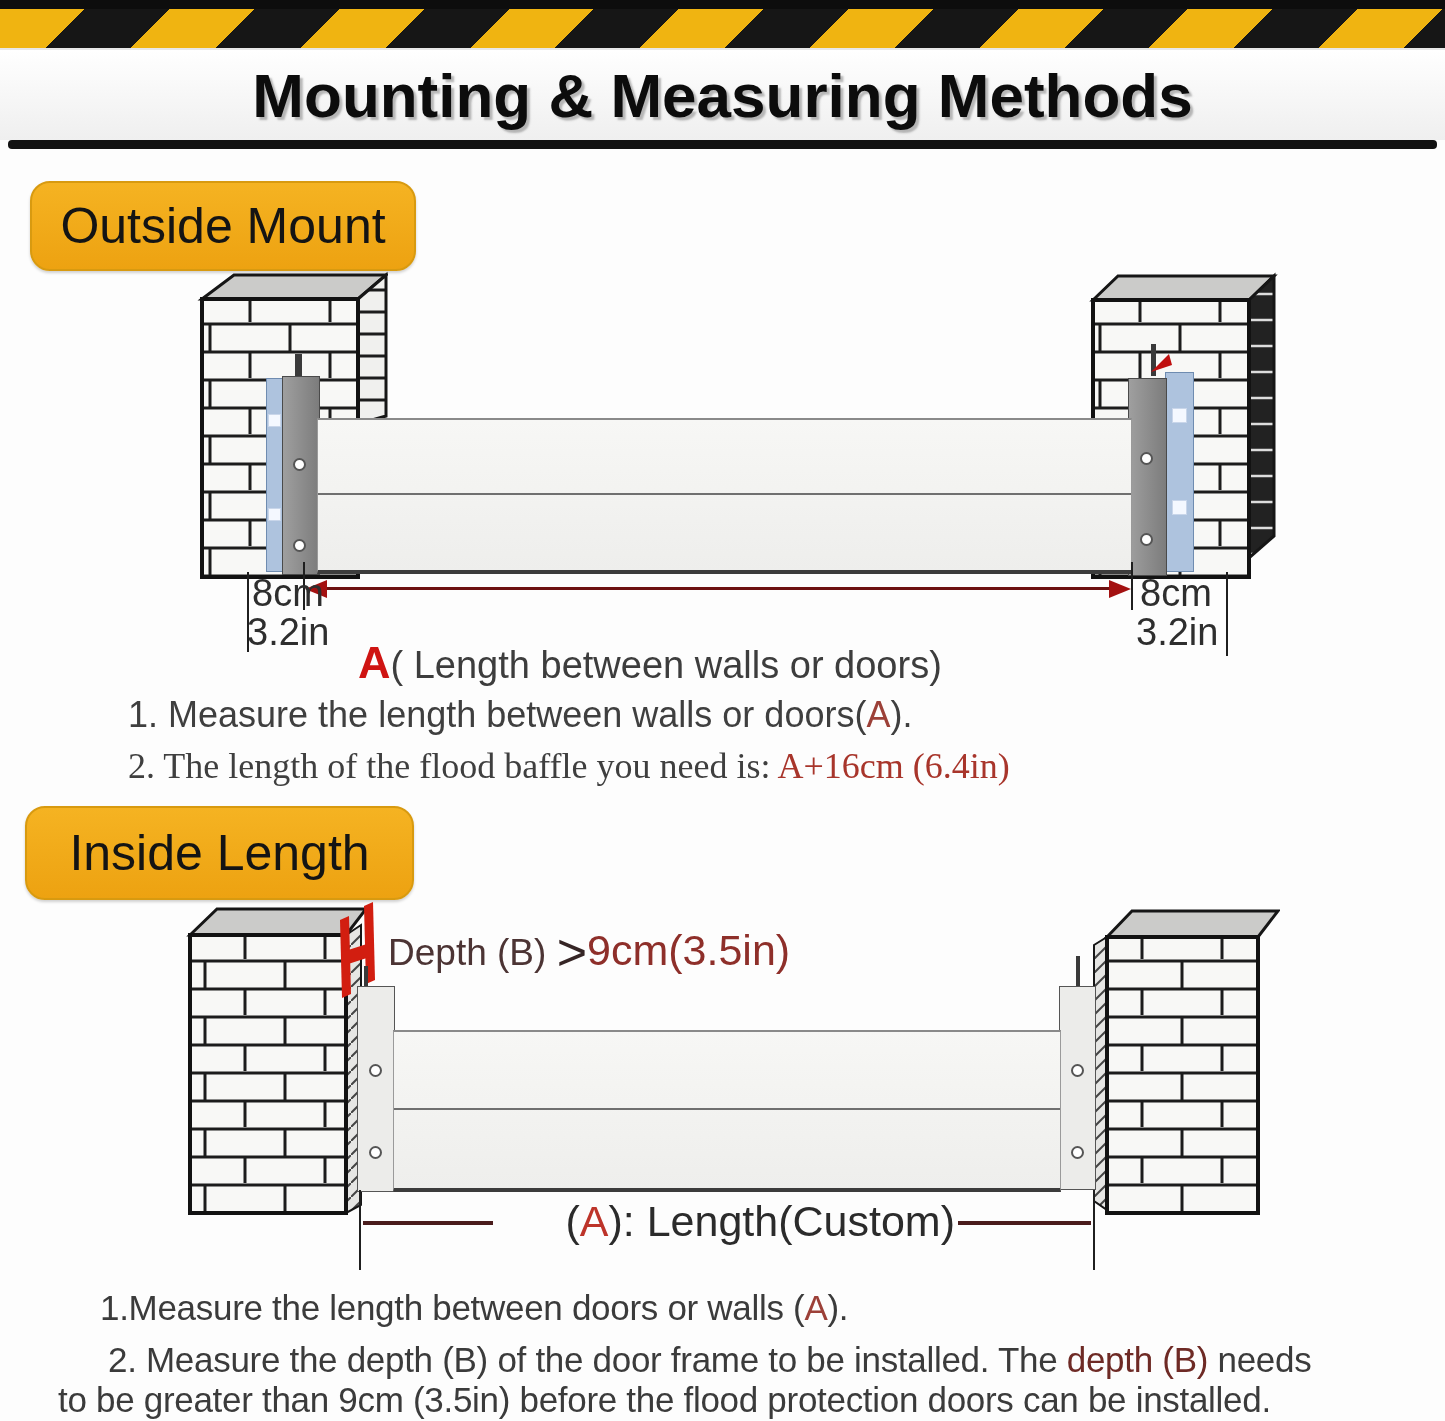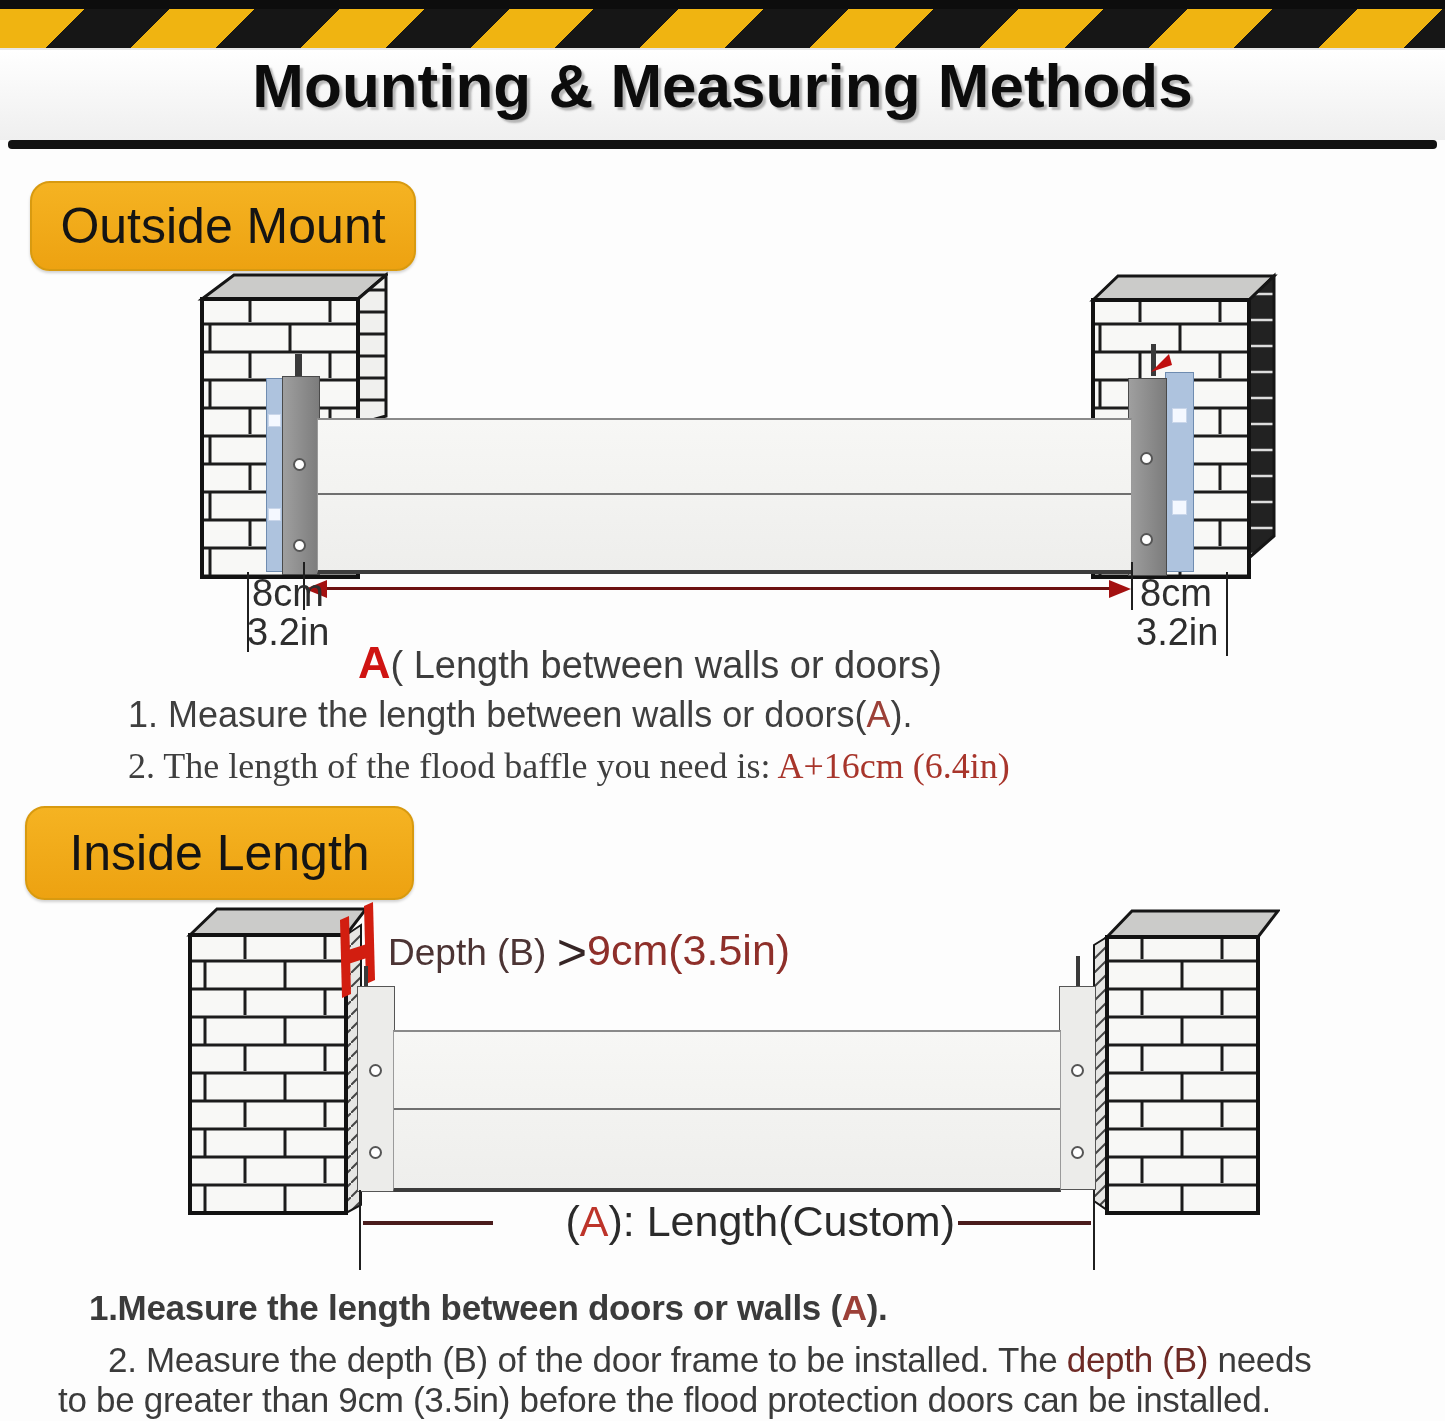--- a/index.html
+++ b/index.html
@@ -7,21 +7,21 @@
         font-family:"Liberation Sans",sans-serif;}
   .abs{position:absolute;}
   .txt{white-space:nowrap;color:#3f3f3f;}
 
   
   .topbar{left:0;top:0;width:1445px;height:9px;background:#0d0d0d;}
   .stripes{left:0;top:9px;width:1445px;height:39px;
      background:repeating-linear-gradient(135deg,#f0b411 0 60px,#161616 60px 120px);
      border-bottom:2px solid #e8e8e8;}
   .titleband{left:0;top:50px;width:1445px;height:90px;
-     background:linear-gradient(#ffffff,#efefef);display:flex;justify-content:center;}
+     background:linear-gradient(#ffffff,#efefef);display:flex;align-items:center;justify-content:center;}
   .title{font-size:62px;font-weight:700;letter-spacing:0px;color:#0c0c0c;
      text-shadow:3px 3px 2px rgba(130,130,130,.55);}
   .underline{left:8px;top:140px;width:1429px;height:9px;background:#121212;border-radius:4px;}
 
   
   .badge{background:linear-gradient(#f5b322,#eda211);border:2px solid #d89a10;border-radius:20px;
      display:flex;align-items:center;justify-content:center;font-size:50px;color:#141414;
      box-shadow:0 2px 3px rgba(0,0,0,.18);}
 
   
@@ -216,21 +216,21 @@
   </div>
 
   <div class="abs vtick" style="left:359px;top:1190px;height:80px;"></div>
   <div class="abs vtick" style="left:1093px;top:1190px;height:80px;"></div>
   <div class="abs dimseg" style="left:363px;top:1221px;width:130px;"></div>
   <div class="abs dimseg" style="left:958px;top:1221px;width:133px;"></div>
   <div class="abs lenlabel" style="left:495px;top:1197px;width:460px;">
     <span>(</span><span class="lenA">A</span><span>): Length(Custom)</span>
   </div>
 
-  <div class="abs txt bstep" style="left:89px;top:1288px;font-weight:bold;">
+  <div class="abs txt bstep" style="left:100px;top:1288px;">
     <span>1.Measure the length between doors or walls (</span><span class="accentA">A</span><span>).</span>
   </div>
   <div class="abs txt bstep" style="left:108px;top:1340px;">
     <span>2. Measure the depth (B) of the door frame to be installed. The </span><span class="maroon">depth (B)</span><span> needs</span>
   </div>
   <div class="abs txt bstep" style="left:58px;top:1380px;">
     <span>to be greater than 9cm (3.5in) before the flood protection doors can be installed.</span>
   </div>
 
 </div>

